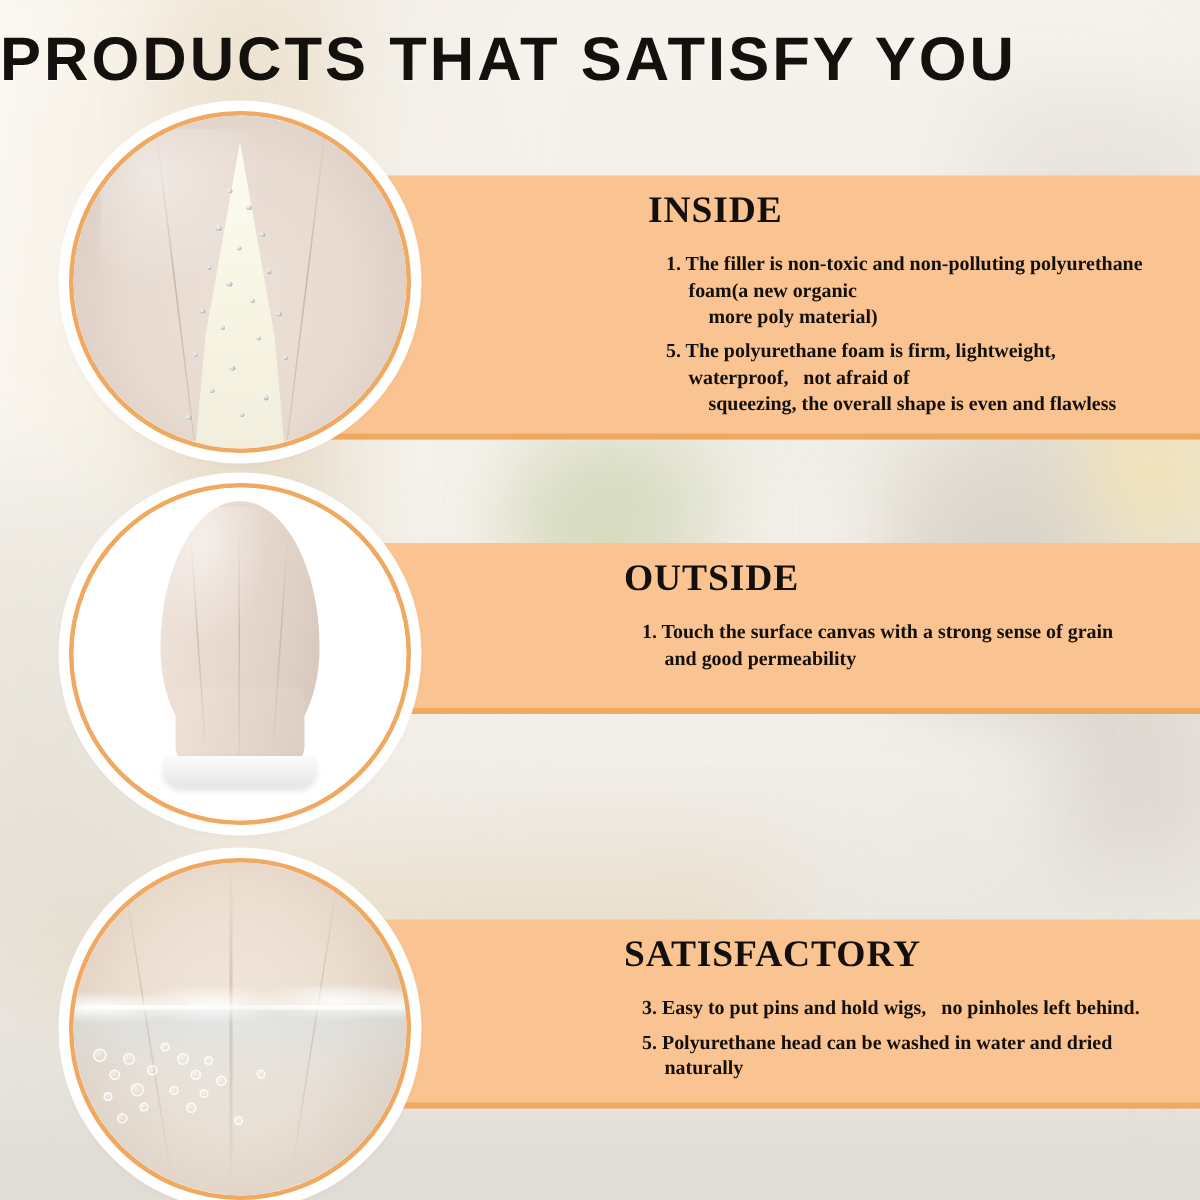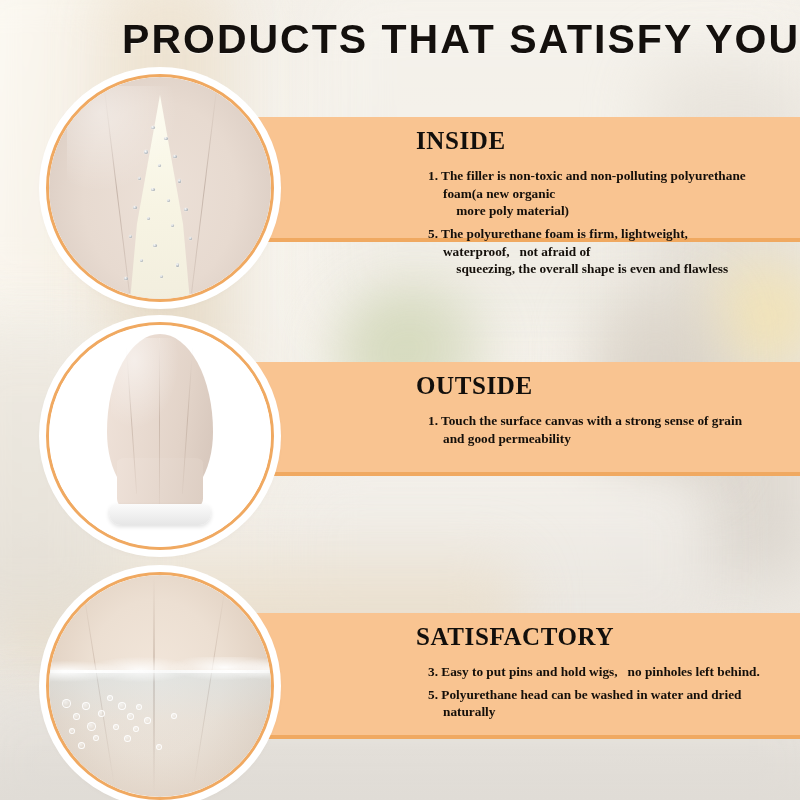--- a/index.html
+++ b/index.html
@@ -37,35 +37,35 @@
     background:linear-gradient(180deg,#f4f1ec,#e8e4de);opacity:.9;filter:blur(28px);}
   .b-table{left:0px;top:560px;width:520px;height:110px;border-radius:20px;
     background:linear-gradient(180deg,#efe3cf,#e3d6c0);opacity:.7;filter:blur(30px);}
   .b-floor{left:-20px;top:700px;width:840px;height:130px;border-radius:10px;
     background:linear-gradient(180deg,#e7e3dd,#dedad4);opacity:.95;filter:blur(26px);}
   .b-shadeL{left:-60px;top:330px;width:180px;height:300px;border-radius:26px;
     background:linear-gradient(180deg,#eee9e0,#e2ddd4);opacity:.8;filter:blur(30px);}
 
   
   .title{
-    position:absolute;left:0;right:0;top:16px;text-align:right;
+    position:absolute;left:0;right:0;top:16px;text-align:left;
     font-family:"Liberation Sans",sans-serif;font-weight:700;
     font-size:41px;letter-spacing:2.0px;color:#14100d;
     text-shadow:0 1px 0 rgba(255,255,255,.55);
   }
 
   
   .panel{
     position:absolute;right:0;
     background:#f9c491;
     border-bottom:4px solid #f0a961;
     box-sizing:border-box;
     padding:10px 26px 12px 216px;
   }
-  .panel.p1{left:200px;top:117px;height:125px;}
+  .panel.p1{left:216px;top:117px;height:176px;}
   .panel.p2{left:200px;top:362px;height:114px;}
   .panel.p3{left:200px;top:613px;height:126px;}
 
   .panel h2{
     margin:0 0 6px 0;
     font-family:"Liberation Serif",serif;font-weight:700;
     font-size:25px;letter-spacing:.6px;color:#120f0c;
   }
   .panel ol{margin:12px;padding:0;list-style:none;}
   .panel li{

